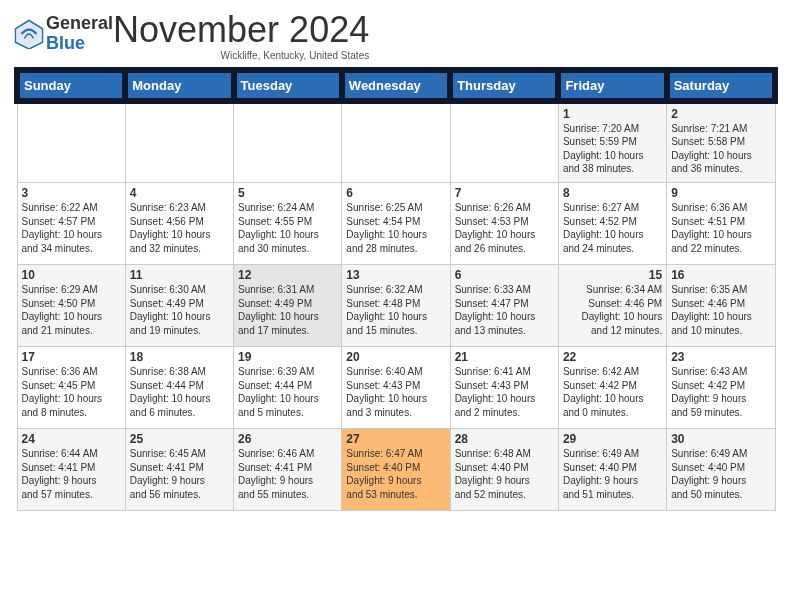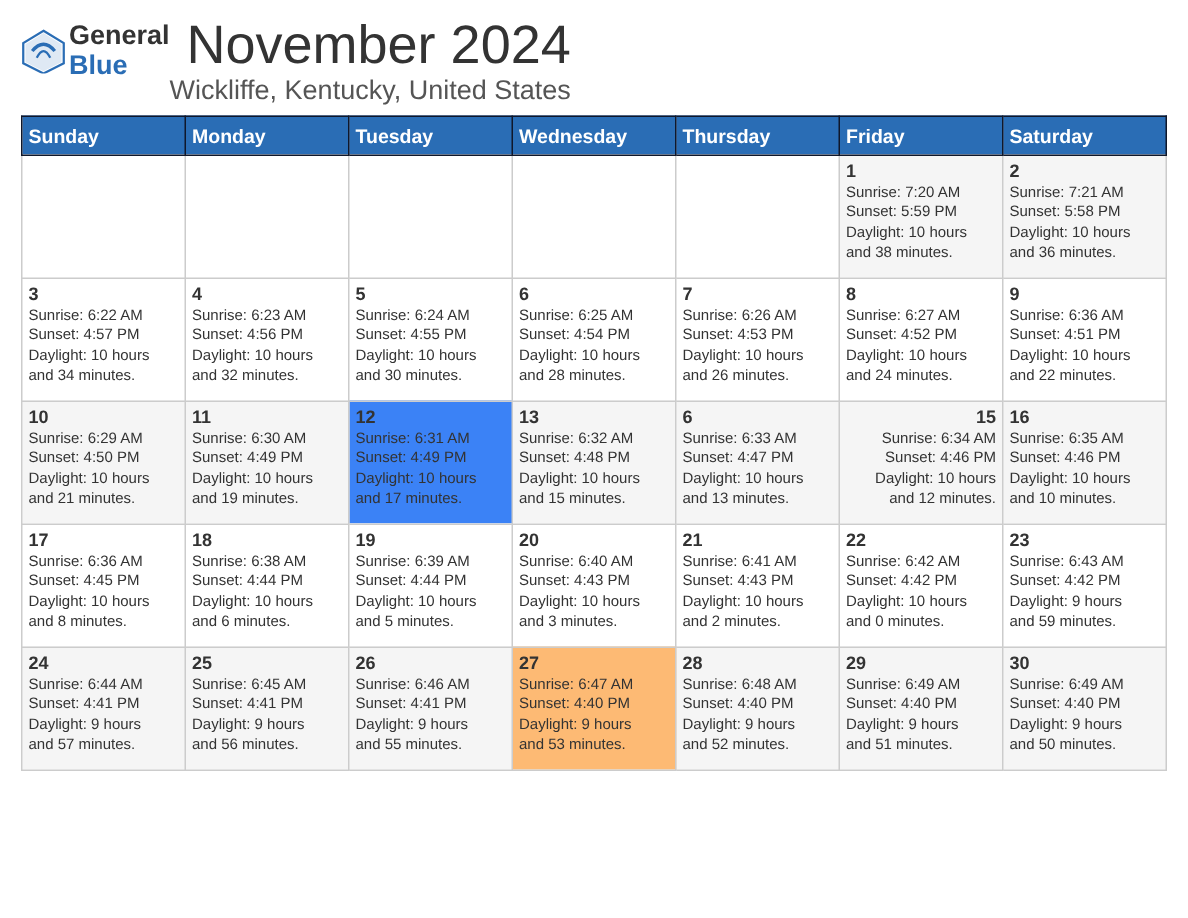--- a/index.html
+++ b/index.html
@@ -48,36 +48,36 @@
     .title-section {
       text-align: right;
     }
     .month-title {
       font-size: 36px;
       font-weight: normal;
       color: #333;
       line-height: 1.1;
     }
     .location-subtitle {
-      font-size: 18px;
+      font-size: 10px;
       color: #555;
     }
     .calendar {
       width: 100%;
       border-collapse: collapse;
       table-layout: fixed;
     }
     .calendar th {
       background: #2a6db5;
       color: #fff;
       font-size: 13px;
       font-weight: bold;
       padding: 5px 4px;
       text-align: left;
-      border: 1px solid #0f172a;
+      border: 6px solid #0f172a;
     }
     .calendar td {
       border: 1px solid #ccc;
       vertical-align: top;
       padding: 3px 4px;
       font-size: 10.5px;
       color: #333;
       height: 82px;
       background: #fff;
     }
@@ -218,21 +218,21 @@
 Daylight: 10 hours
 and 21 minutes.</div>
           </td>
           <td style="background: rgb(245, 245, 245);">
             <span class="day-number">11</span>
             <div class="day-info" style="white-space: pre-line;">Sunrise: 6:30 AM
 Sunset: 4:49 PM
 Daylight: 10 hours
 and 19 minutes.</div>
           </td>
-          <td style="background: #3b82f6;">
+          <td style="background: #e5e5e5;">
             <span class="day-number">12</span>
             <div class="day-info" style="white-space: pre-line;">Sunrise: 6:31 AM
 Sunset: 4:49 PM
 Daylight: 10 hours
 and 17 minutes.</div>
           </td>
           <td style="background: rgb(245, 245, 245);">
             <span class="day-number">13</span>
             <div class="day-info" style="white-space: pre-line;">Sunrise: 6:32 AM
 Sunset: 4:48 PM

